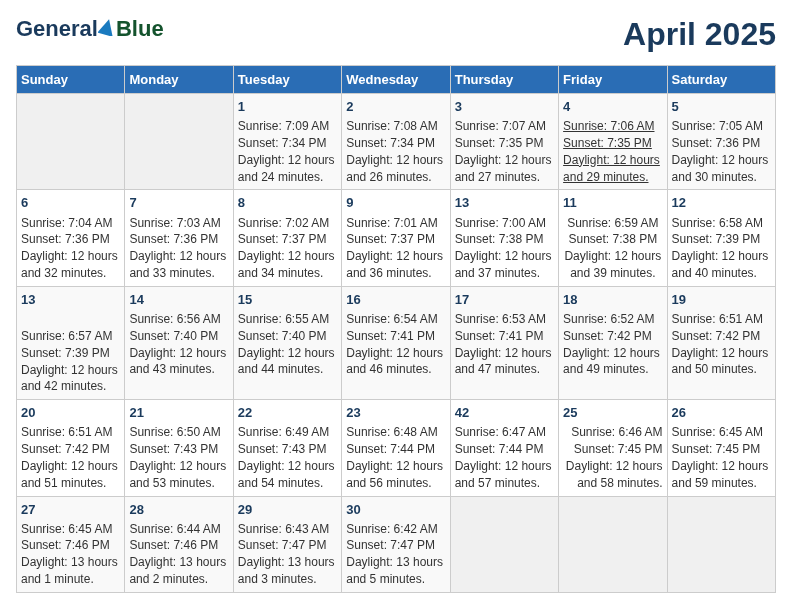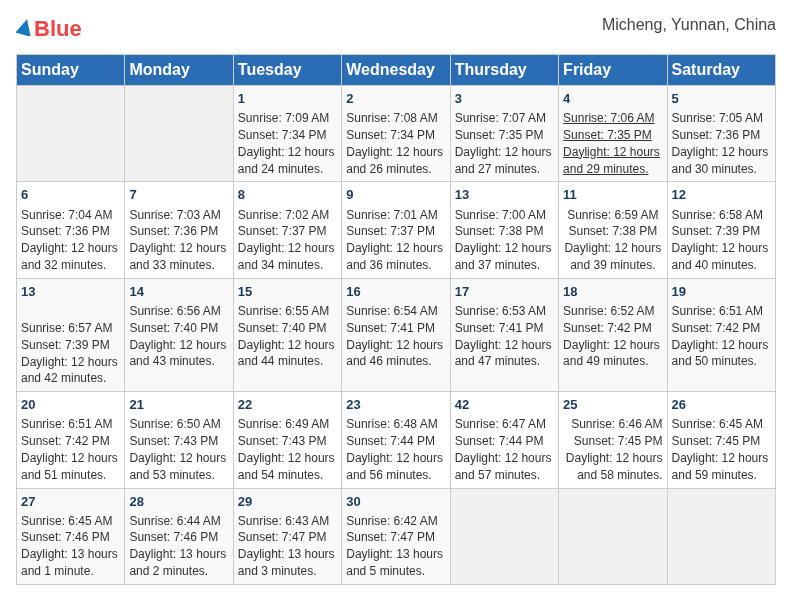--- a/index.html
+++ b/index.html
@@ -44,21 +44,21 @@
     table {
       width: 100%;
       border-collapse: collapse;
       font-size: 11px;
     }
     thead tr th {
       background-color: #2a6db5;
       color: white;
       padding: 6px 4px;
       text-align: left;
-      font-size: 16px;
+      font-size: 13px;
       font-weight: bold;
       border: 1px solid #ccc;
     }
     tbody tr td {
       vertical-align: top;
       padding: 4px 4px;
       border: 1px solid #ccc;
       min-height: 80px;
       background: #fff;
       color: #333;
@@ -81,30 +81,31 @@
     .empty-cell {
       background: #f0f0f0 !important;
     }
   </style>
 </head>
 <body>
 
 <div class="header">
   <div class="logo">
     <div class="logo-text">
+      <span>General</span>
       <span>
         <svg width="18" height="18" viewBox="0 0 18 18">
           <polygon points="9,1 17,17 1,17" fill="#1a7abf" transform="rotate(15, 9, 9)"></polygon>
         </svg>
       </span>
-      <span style="color:#ef4444;">Blue</span>
+      <span style="color:#14532d;">Blue</span>
     </div>
   </div>
   <div class="title-block">
-    <h2>Micheng, Yunnan, China</h2>
+    <h1>April 2025</h1>
   </div>
 </div>
 
 <table>
   <thead>
     <tr>
     <th>Sunday</th>
         <th>Monday</th>
         <th>Tuesday</th>
         <th>Wednesday</th>

